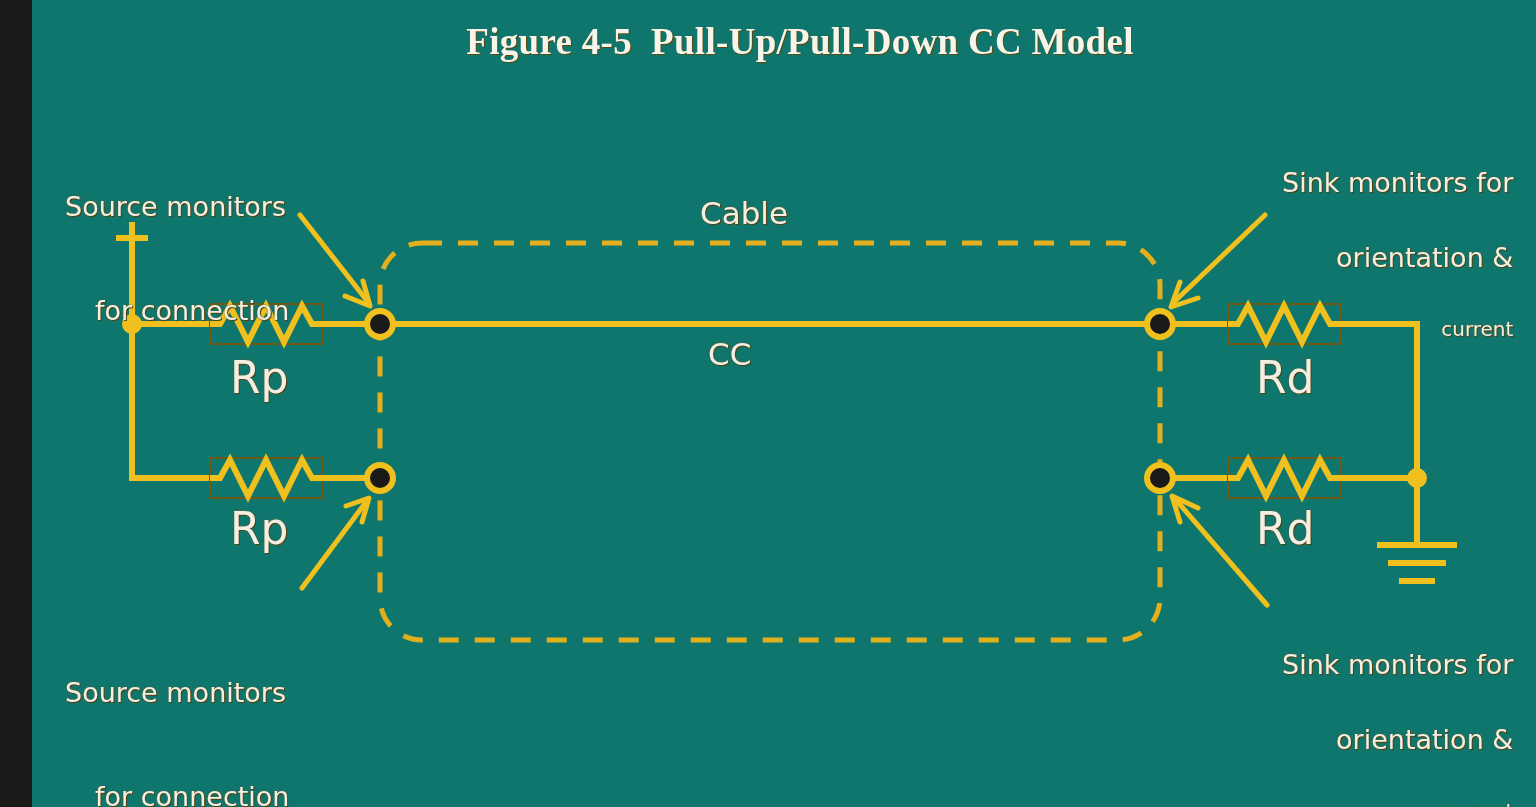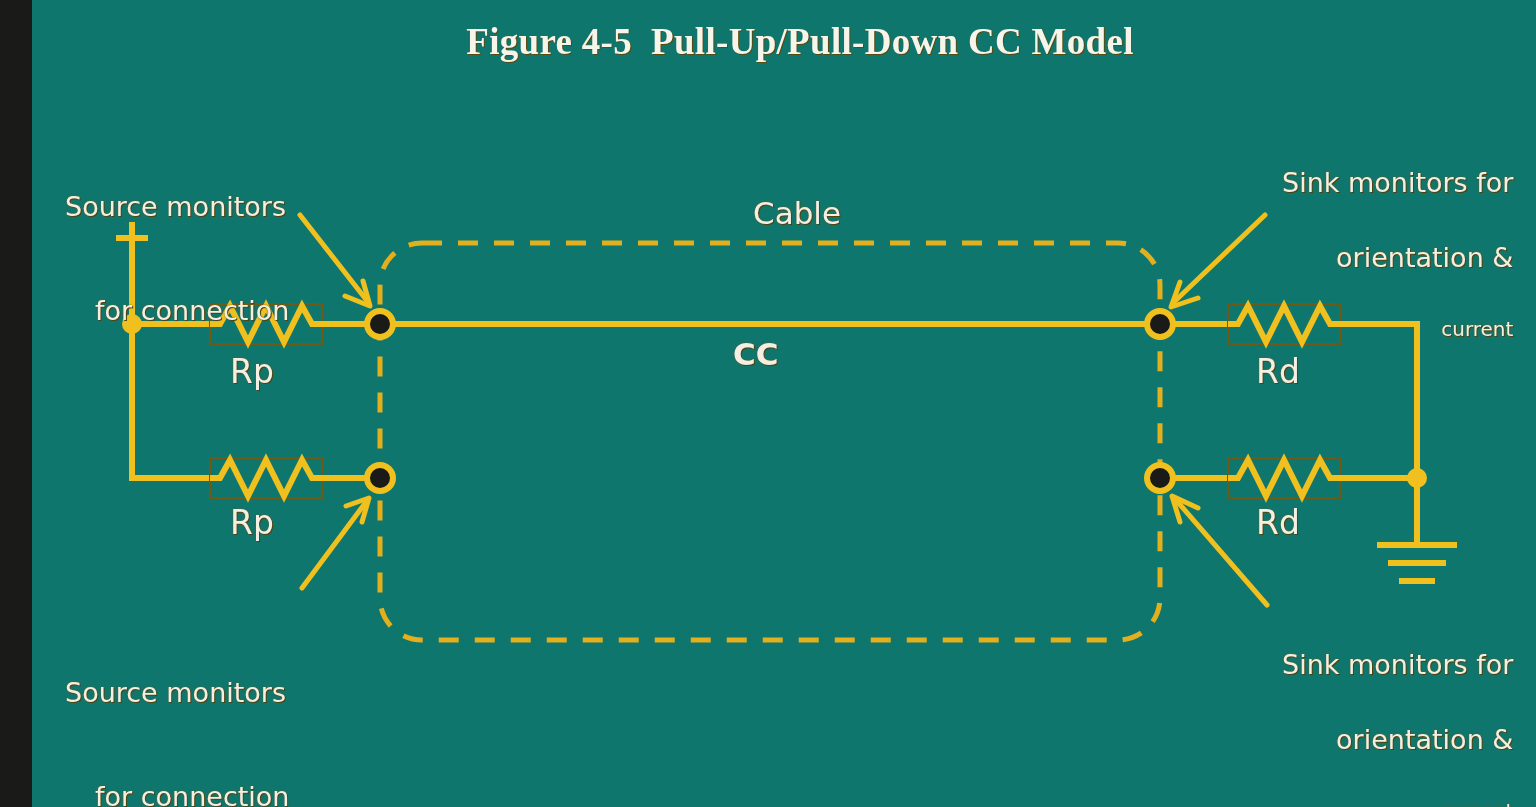--- a/index.html
+++ b/index.html
@@ -44,21 +44,21 @@
     position: absolute;
     color: #f3efe4;
     text-shadow: 0 0 2px #6b5a18, 1px 1px 0 #4a3d0e;
     font-size: 31px;
     white-space: pre;
   }
   .rlabel {
     position: absolute;
     color: #f3efe4;
     text-shadow: 0 0 2px #6b5a18, 1px 1px 0 #4a3d0e;
-    font-size: 33px;
+    font-size: 44px;
     white-space: pre;
   }
   svg.layer {
     position: absolute;
     left: 0;
     top: 0;
     width: 1536px;
     height: 807px;
   }
   .right-col { text-align: right; }
@@ -151,22 +151,22 @@
       <line x1="1235" y1="605" x2="1144" y2="500" stroke="#f0c01e" stroke-width="5" stroke-linecap="round"></line>
       <polyline points="1166,508 1140,496 1148,522" fill="none" stroke="#f0c01e" stroke-width="5" stroke-linecap="round" stroke-linejoin="round"></polyline>
     </g>
   </svg>
 
   <div class="rlabel" style="left:198px; top:352px;">Rp</div>
   <div class="rlabel" style="left:198px; top:503px;">Rp</div>
   <div class="rlabel" style="left:1224px; top:352px;">Rd</div>
   <div class="rlabel" style="left:1224px; top:503px;">Rd</div>
 
-  <div class="wire-label" style="left:721px; top:195px;">Cable</div>
-  <div class="wire-label" style="left:701px; top:336px;font-weight:bold;">CC</div>
+  <div class="wire-label" style="left:668px; top:195px;">Cable</div>
+  <div class="wire-label" style="left:676px; top:336px;">CC</div>
 
   <div class="annot annot-lg" style="left:33px; top:121px;">
     <div>Source monitors</div>
     <div style="padding-left:30px;">for connection</div>
   </div>
 
   <div class="annot annot-lg" style="left:33px; top:607px;">
     <div>Source monitors</div>
     <div style="padding-left:30px;">for connection</div>
   </div>

